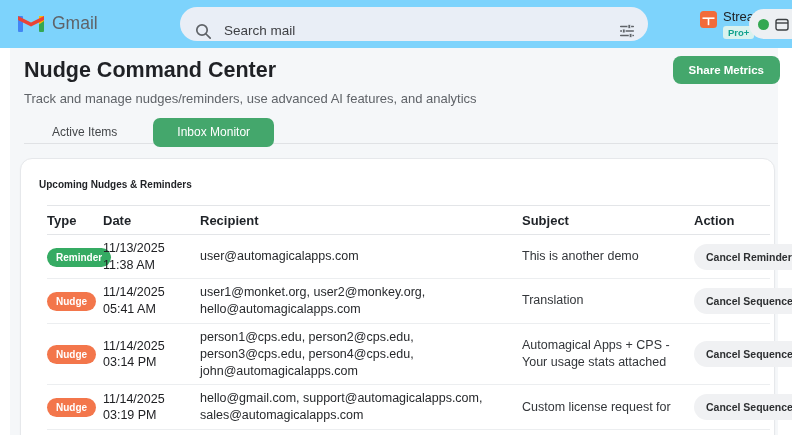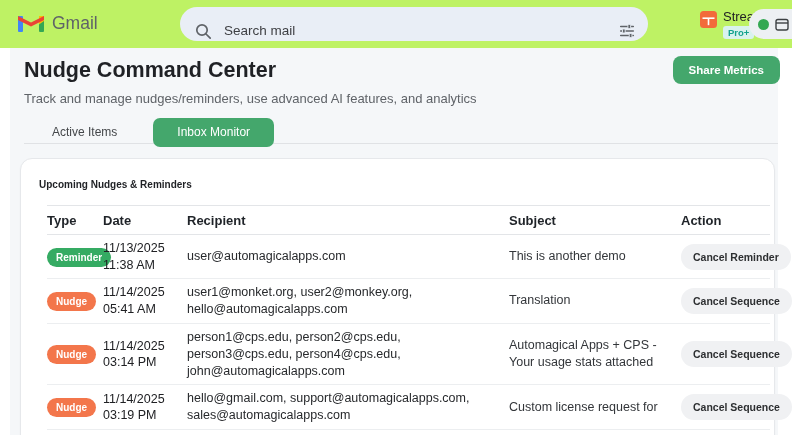--- a/index.html
+++ b/index.html
@@ -1,21 +1,21 @@
 <!DOCTYPE html>
 <html><head>
 <meta charset="utf-8">
 <style>
   * { margin:0; padding:0; box-sizing:border-box; }
   html,body { width:792px; height:435px; overflow:hidden; background:#ffffff;
     font-family:"Liberation Sans", sans-serif; }
   .stage { position:relative; width:792px; height:435px; }
 
   
-  .topbar { position:absolute; left:0; top:0; width:792px; height:48px; background:#bef264; z-index:5; }
+  .topbar { position:absolute; left:0; top:0; width:792px; height:48px; background:#7dd3fc; z-index:5; }
   .gmail-brand { position:absolute; left:18px; top:13px; display:flex; align-items:center; gap:8px; }
   .gmail-word { font-size:17.5px; color:#5f6368; }
   .searchbar { position:absolute; left:180px; top:7px; width:468px; height:34px;
     background:#e9eef6; border-radius:17px; display:flex; align-items:center; padding:13px 12px 0 14px; }
   .searchbar input { flex:1; border:none; outline:none; background:transparent;
     font-size:13.5px; color:#202124; font-family:"Liberation Sans", sans-serif; }
   .searchbar input::placeholder { color:#202124; opacity:.85; }
   .icon-btn { display:flex; align-items:center; justify-content:center; cursor:pointer; }
   .streak-cluster { position:absolute; left:700px; top:9px; display:flex; gap:6px; align-items:flex-start; }
   .streak-texts { display:flex; flex-direction:column; align-items:flex-start; }
@@ -42,21 +42,21 @@
 
   
   .card { position:absolute; left:20px; top:158px; width:755px; height:300px;
     background:#fff; border:1px solid #e6e8eb; border-radius:12px 12px 0 0;
     box-shadow:0 1px 2px rgba(0,0,0,.04); padding:18px 4px 0 18px; }
   .panel-title { font-size:10px; font-weight:bold; color:#1f2125; margin:2px 0 15px 0; }
   .table { margin-left:8px; }
   .trow { display:flex; align-items:center; border-bottom:1px solid #eceef0; min-height:44px; padding:5px 0; }
   .trow.head { min-height:30px; border-top:1px solid #e3e5e8; border-bottom:1px solid #e3e5e8; padding:7px 0; }
   .c-type { width:56px; flex:none; }
-  .c-date { width:84px; flex:none; font-size:12.5px; color:#202124; line-height:1.32; padding-right:4px; }
+  .c-date { width:97px; flex:none; font-size:12.5px; color:#202124; line-height:1.32; padding-right:4px; }
   .c-recip { width:322px; flex:none; font-size:12.5px; color:#27292c; line-height:1.35; padding-right:10px; }
   .c-subj { width:172px; flex:none; font-size:12.5px; color:#33363a; line-height:1.35; padding-right:8px; }
   .c-act { flex:1; }
   .trow.head div { font-size:13px; font-weight:bold; color:#1f2328; line-height:1; }
   .badge { display:inline-block; font-size:10px; font-weight:bold; color:#fff;
     border-radius:10px; padding:4px 9px; }
   .badge.green { background:#35ab63; }
   .badge.orange { background:#f3764b; }
   .cancel-btn { background:#f0f1f3; color:#2d2f31; border:none; border-radius:13px;
     padding:7px 12px; font-size:10.5px; font-weight:bold; white-space:nowrap; cursor:pointer;

